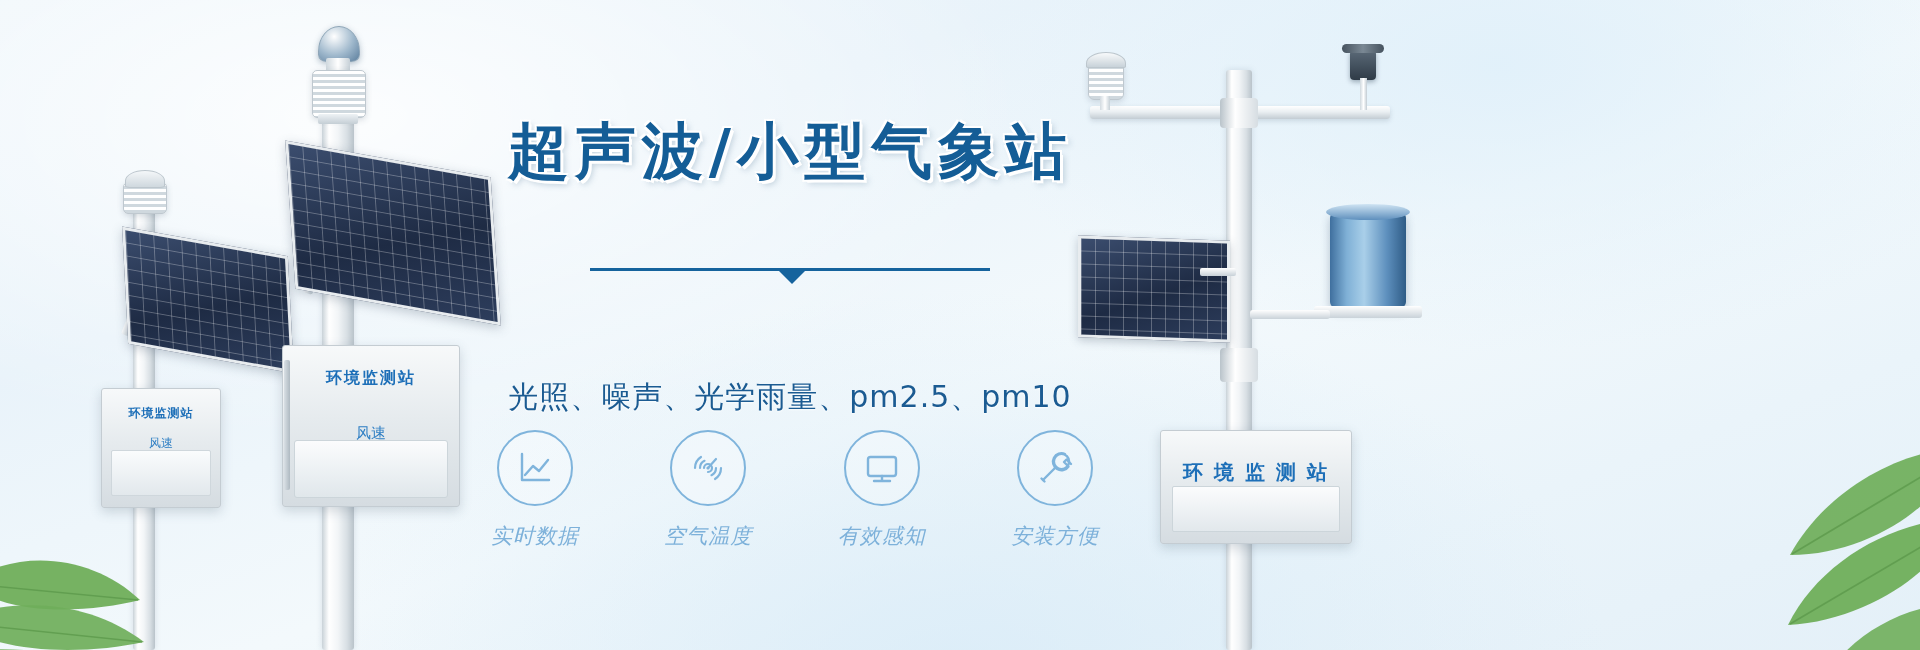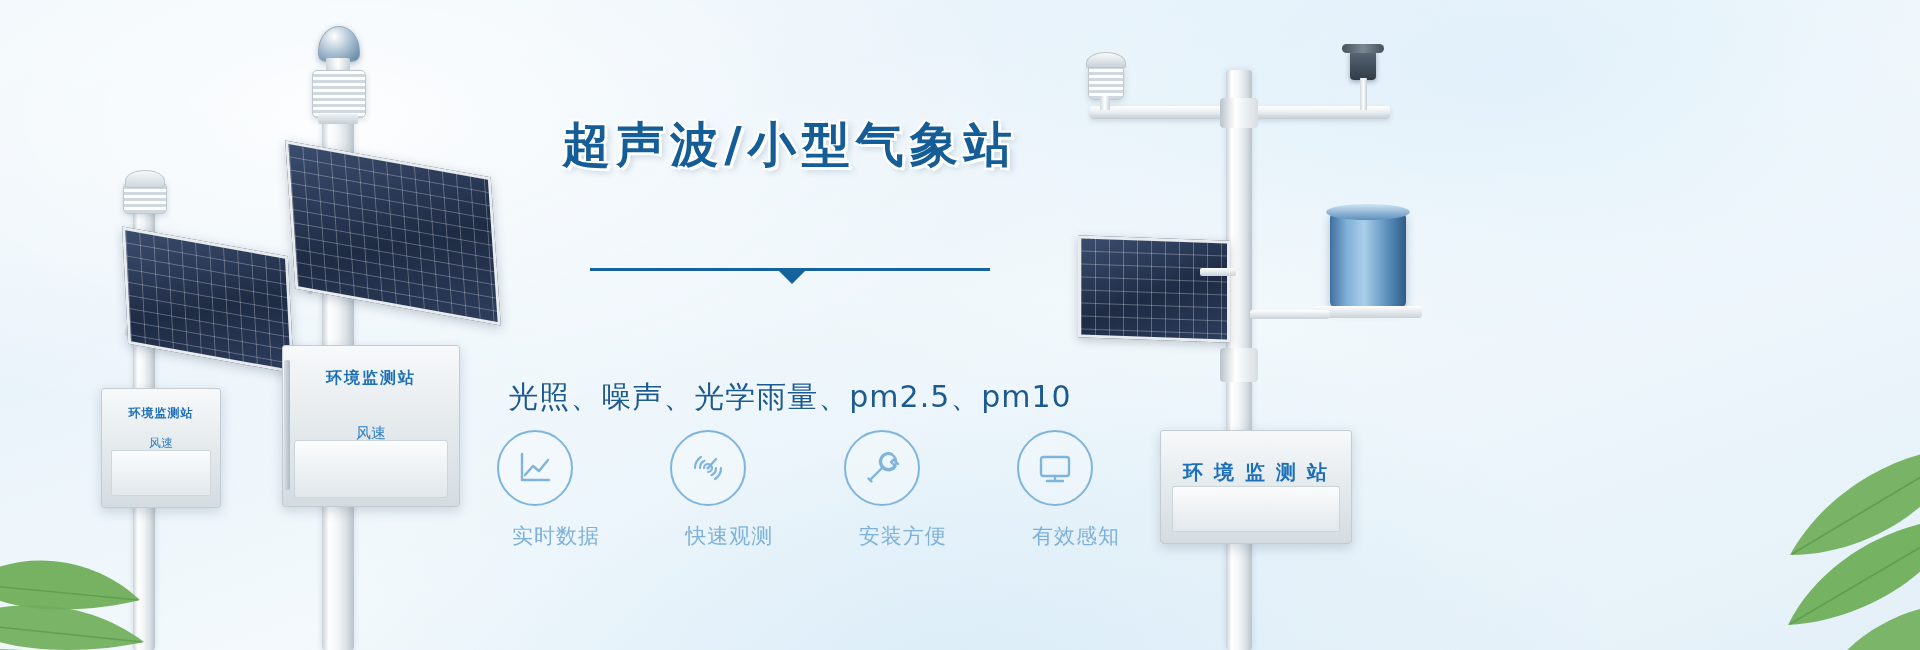--- a/index.html
+++ b/index.html
@@ -19,21 +19,21 @@
     pointer-events:none;
   }
 
   
   .center{
     position:absolute;left:430px;top:0;width:720px;height:650px;
     z-index:40;text-align:center;
   }
   .title{
     position:absolute;left:0;top:120px;width:720px;
-    font-size:48px;font-weight:bold;letter-spacing:6px;color:#145d96;
+    font-size:61px;font-weight:bold;letter-spacing:6px;color:#145d96;
     font-family:"DejaVu Sans","Liberation Sans",sans-serif;
     white-space:nowrap;line-height:1;
     text-shadow:
       2px 2px 0 #ffffff, -2px 2px 0 #ffffff, 2px -2px 0 #ffffff, -2px -2px 0 #ffffff,
       3px 3px 0 #ffffff, 4px 4px 6px rgba(120,150,175,.45);
   }
   .divider{
     position:absolute;left:160px;top:268px;width:400px;height:14px;
   }
   .divider .bar{position:absolute;left:0;top:0;width:400px;height:3px;background:#15639d;}
@@ -49,21 +49,21 @@
     text-shadow:0 1px 2px rgba(255,255,255,.9);
   }
   .sub1{top:300px;}
   .sub2{top:377px;}
 
   
   .features{
     position:absolute;left:40px;top:430px;width:650px;
     display:flex;justify-content:space-between;align-items:flex-start;
   }
-  .feat{width:130px;text-align:right;}
+  .feat{width:130px;text-align:center;font-style:italic;}
   .feat .ring{
     width:72px;height:72px;margin:0 auto;border-radius:50%;
     border:2px solid #7fb4dc;display:flex;align-items:center;justify-content:center;
     background:rgba(255,255,255,.25);
   }
   .feat .ring svg{display:block;}
   .feat .flabel{
     margin-top:16px;font-size:21px;color:#7db1da;letter-spacing:1px;
     font-family:"DejaVu Sans","Liberation Sans",sans-serif;white-space:nowrap;
   }
@@ -235,50 +235,50 @@
               <path d="M20 20 m-13 0 a13 13 0 0 1 6-11"></path>
               <path d="M20 20 m13 0 a13 13 0 0 1 -6 11"></path>
               <path d="M20 20 m-8 0 a8 8 0 0 1 4.5 -7.2"></path>
               <path d="M20 20 m8 0 a8 8 0 0 1 -4.5 7.2"></path>
               <path d="M20 20 m-4 0 a4 4 0 1 1 4 4"></path>
               <circle cx="20" cy="20" r="1.6" fill="#7fb4dc" stroke="none"></circle>
               <path d="M20 20 L28 11"></path>
             </svg>
           </span>
         </div>
-        <div class="flabel">快速观测</div>
+        <div class="flabel">空气温度</div>
+      </div>
+
+      <div class="feat">
+        <div class="ring">
+          <span>
+            <svg width="40" height="40" viewBox="0 0 40 40" fill="none" stroke="#7fb4dc" stroke-width="2.4" stroke-linecap="round" stroke-linejoin="round">
+              <rect x="6" y="9" width="28" height="19" rx="2.5"></rect>
+              <path d="M20 28 L20 32"></path>
+              <path d="M12 33 L28 33"></path>
+            </svg>
+          </span>
+        </div>
+        <div class="flabel">有效感知</div>
       </div>
 
       <div class="feat">
         <div class="ring">
           <span>
             <svg width="40" height="40" viewBox="0 0 40 40" fill="none" stroke="#7fb4dc" stroke-width="2.4" stroke-linecap="round" stroke-linejoin="round">
               <path d="M30 6 a8.5 8.5 0 1 0 3.5 12.5 l-4.5 -4.5 2.5 -2.5 4.5 4.5"></path>
               <circle cx="26.5" cy="13.5" r="7.6"></circle>
               <path d="M21 19 L8 32"></path>
               <path d="M6.5 30.5 L9.5 33.5"></path>
             </svg>
           </span>
         </div>
         <div class="flabel">安装方便</div>
       </div>
 
-      <div class="feat">
-        <div class="ring">
-          <span>
-            <svg width="40" height="40" viewBox="0 0 40 40" fill="none" stroke="#7fb4dc" stroke-width="2.4" stroke-linecap="round" stroke-linejoin="round">
-              <rect x="6" y="9" width="28" height="19" rx="2.5"></rect>
-              <path d="M20 28 L20 32"></path>
-              <path d="M12 33 L28 33"></path>
-            </svg>
-          </span>
-        </div>
-        <div class="flabel">有效感知</div>
-      </div>
-
     </div>
   </div>
 
   <div class="leaf" style="left:-20px;bottom:-30px;width:240px;height:230px;">
     <svg width="240" height="230" viewBox="0 0 240 230">
       <g fill="#6fae5a">
         <path d="M10 120 C60 100 120 112 160 150 C120 160 60 165 18 150 Z" opacity=".95"></path>
         <path d="M6 160 C60 148 120 158 164 192 C118 202 56 204 12 190 Z" opacity=".92"></path>
         <path d="M0 200 C50 196 104 206 142 228 L0 228 Z" opacity=".9"></path>
       </g>

